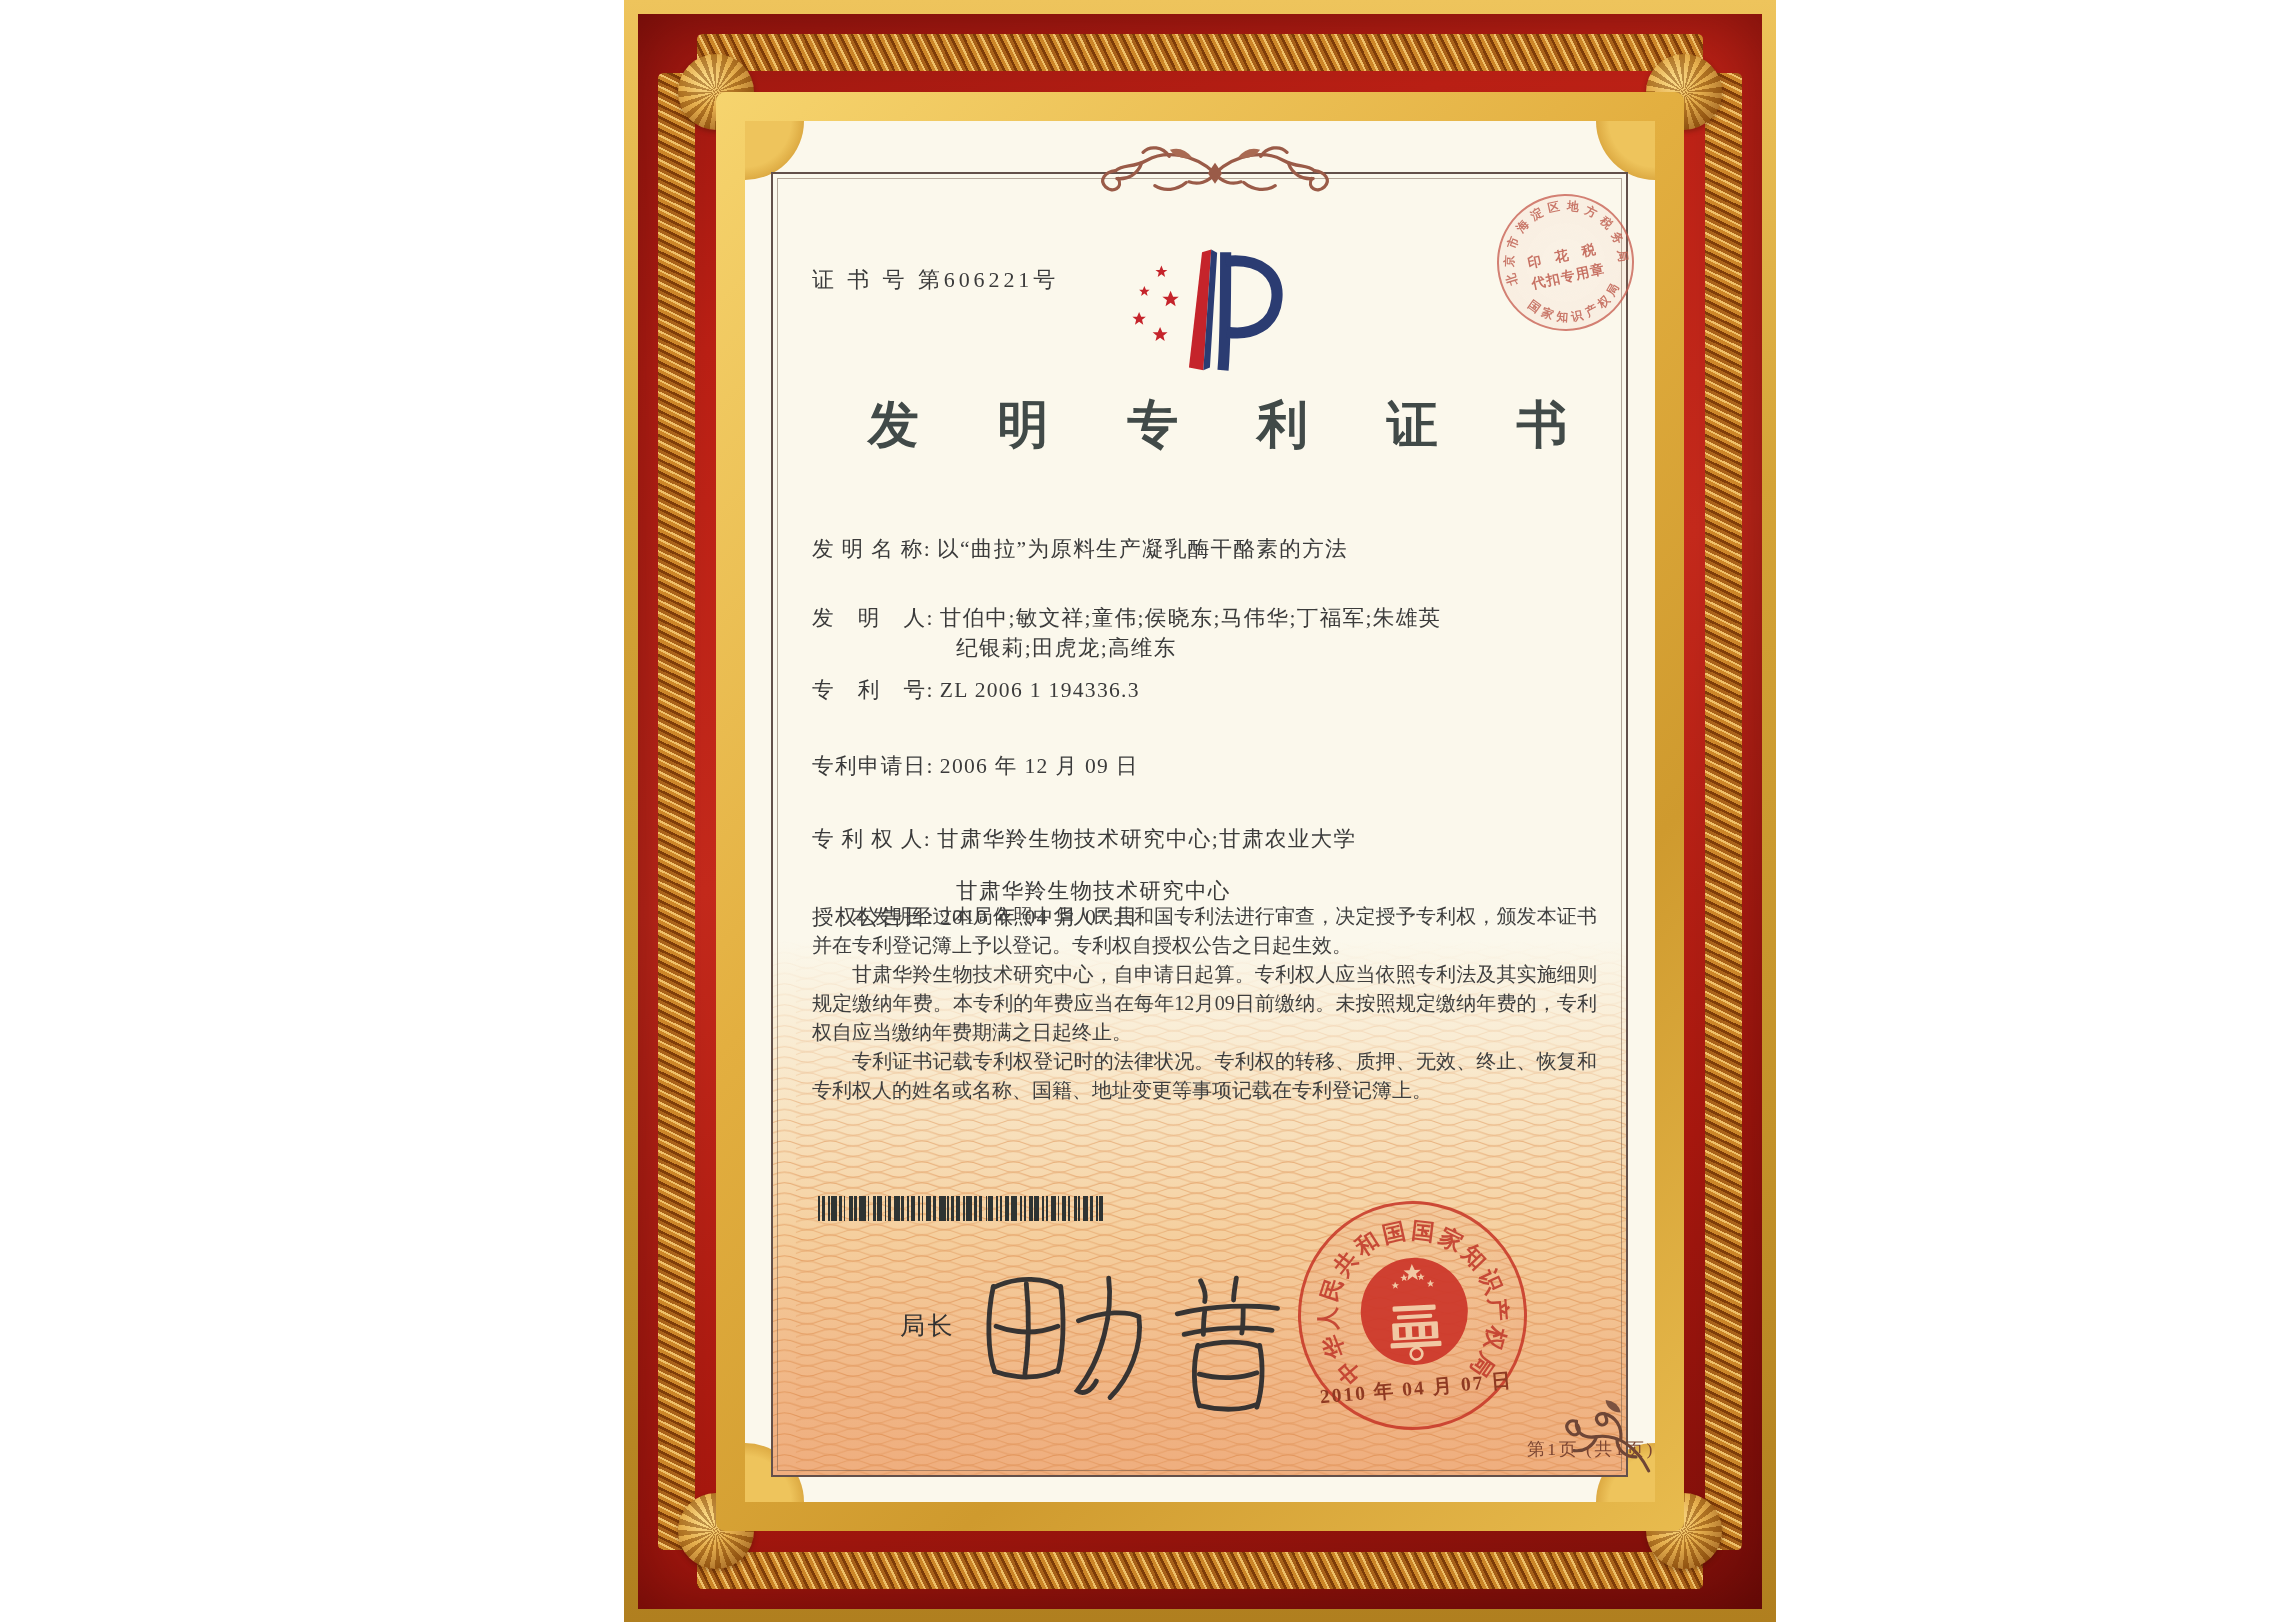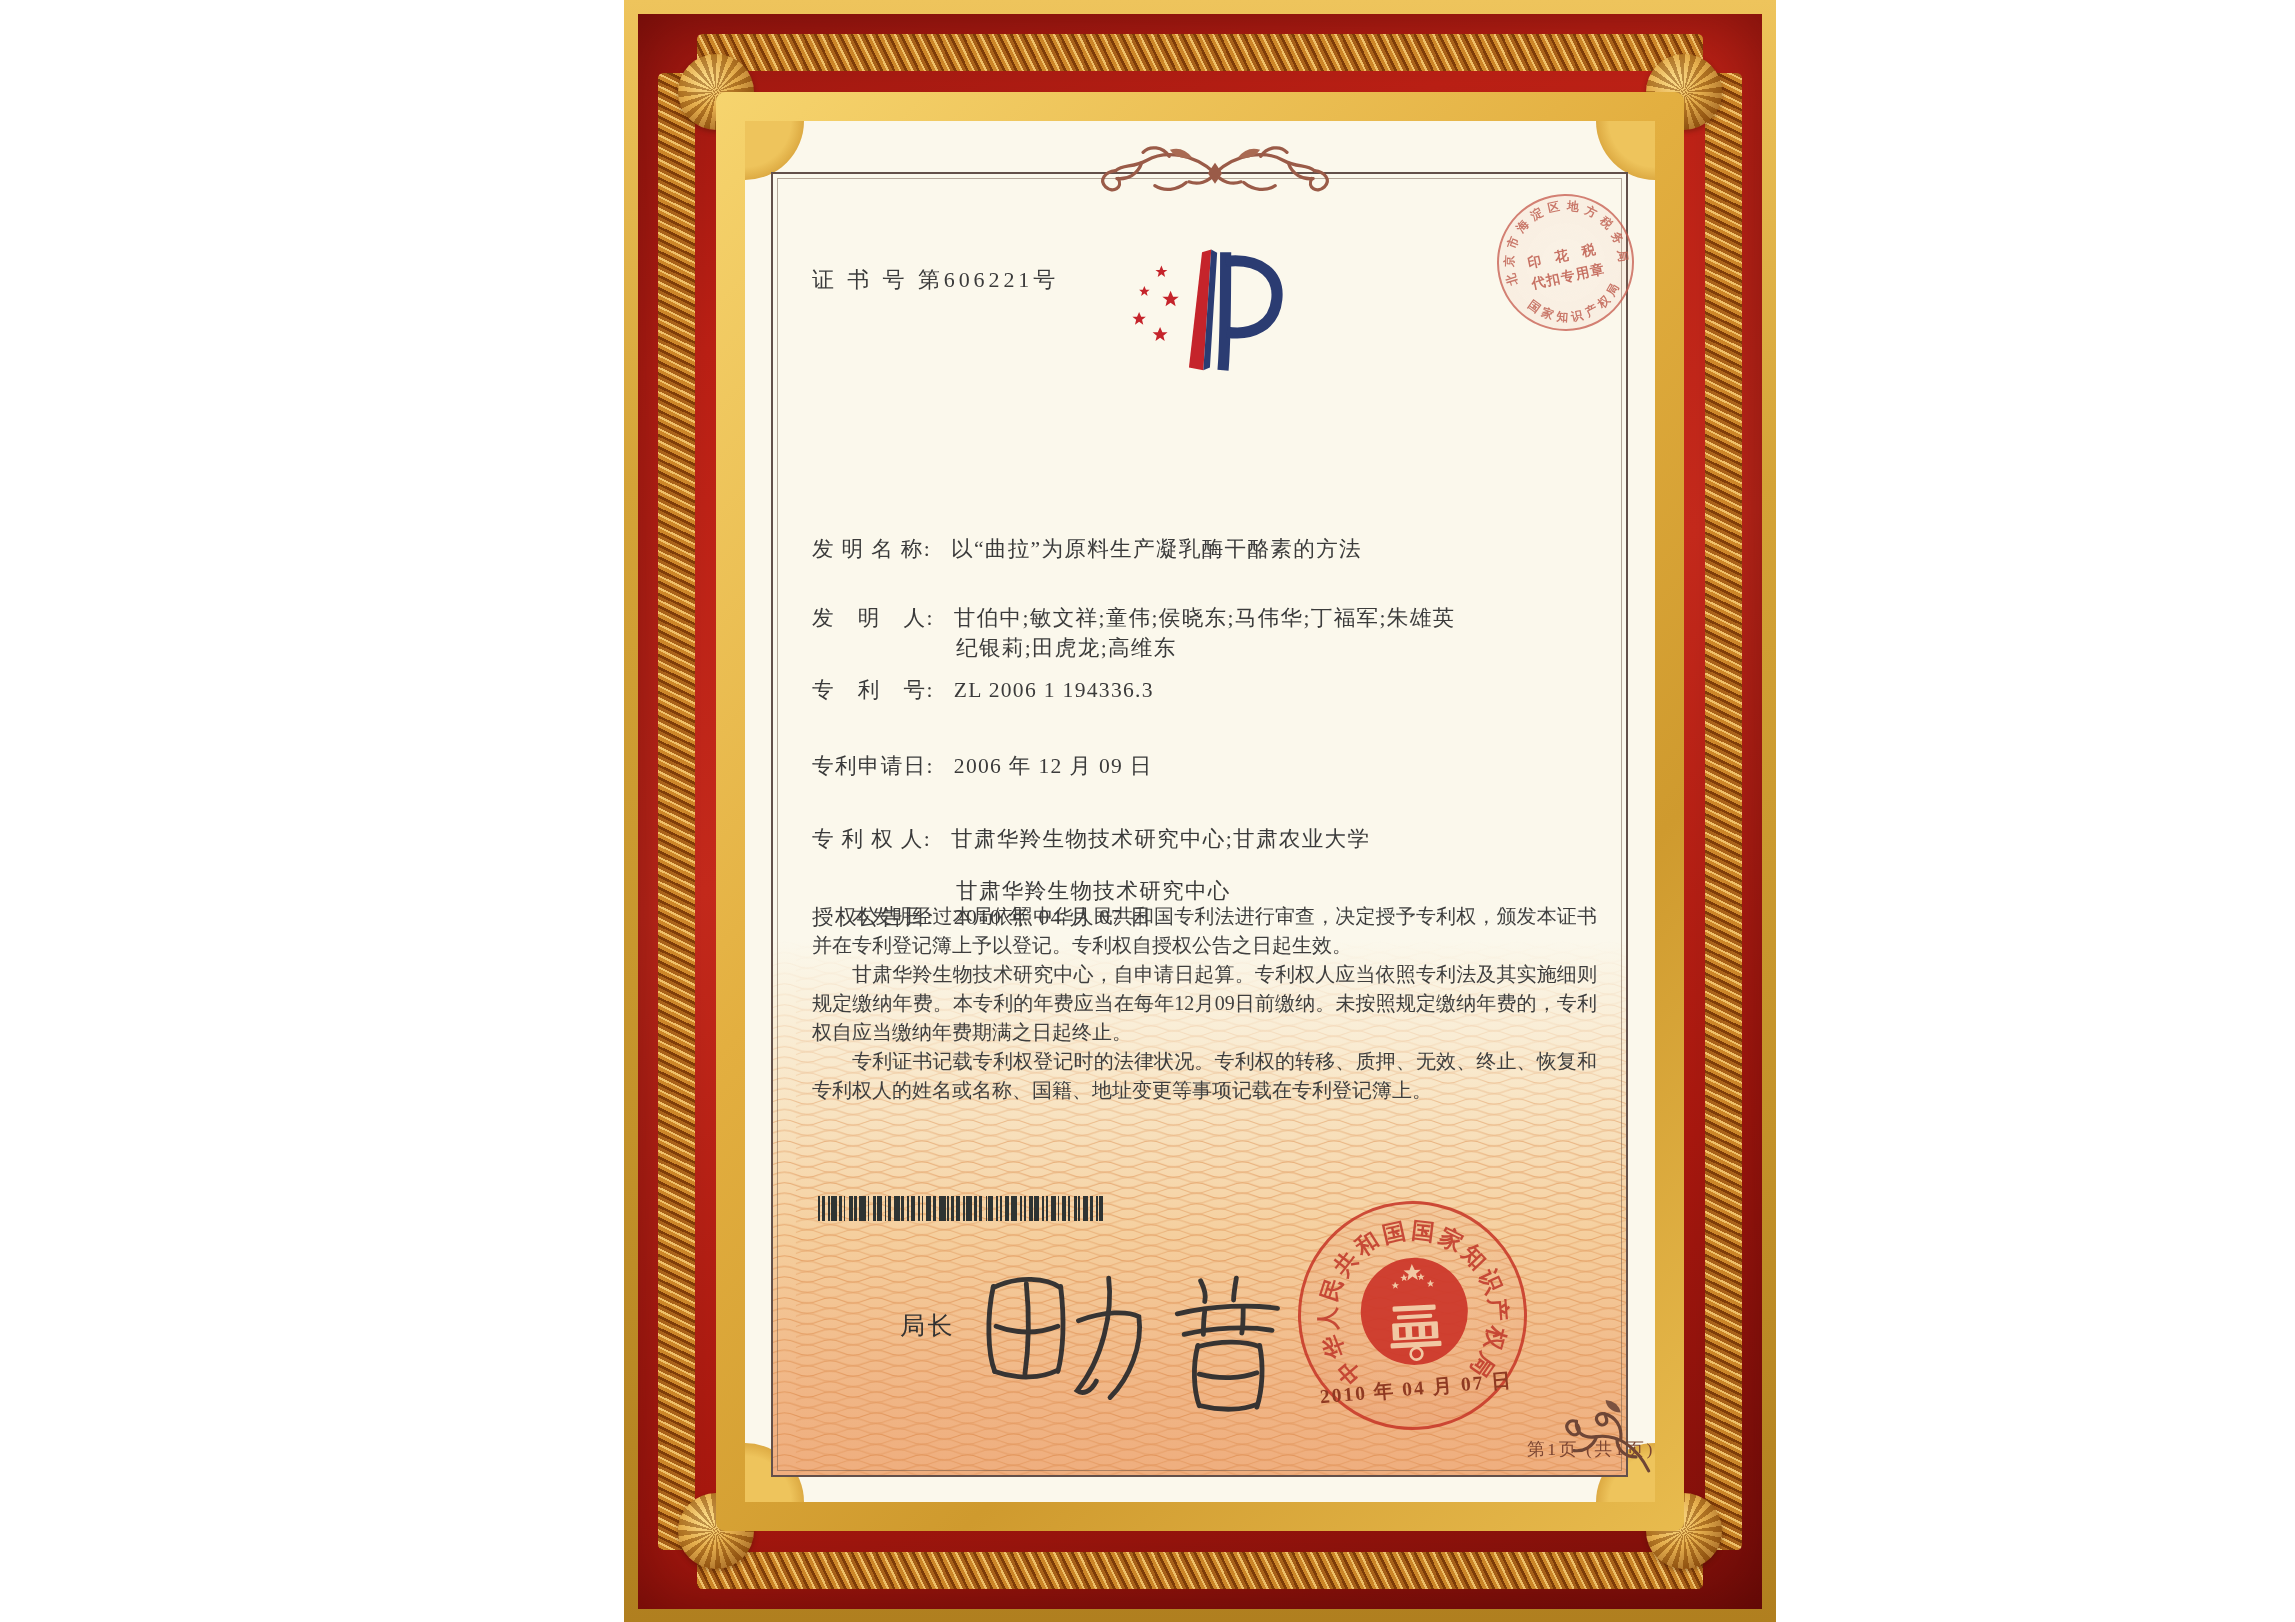--- a/index.html
+++ b/index.html
@@ -63,21 +63,21 @@
   }
   .orn-top{position:absolute;left:313px;top:5.2px;width:314px;height:92px;z-index:4;}
   .orn-corner{position:absolute;left:815px;top:1253px;width:95px;height:105px;z-index:4;}
   
   .content{position:absolute;inset:0;z-index:5;}
   .cert-no{position:absolute;left:67px;top:144px;font-size:22px;letter-spacing:3.9px;color:#3b3b3b;}
   .logo{position:absolute;left:381px;top:120px;width:177px;height:139px;}
   .title-row{position:absolute;left:0;top:270px;width:945px;text-align:center;}
   .title-row span{display:inline-block;font-size:51px;font-weight:600;color:#414a48;letter-spacing:33px;margin-right:-33px;}
   .field{position:absolute;left:67px;font-size:21.6px;color:#3b3b3b;letter-spacing:1.3px;white-space:nowrap;}
-  .field .val{margin-left:20px;}
+  .field .val{margin-left:6px;}
   .cont{position:absolute;left:211px;font-size:21.6px;color:#3b3b3b;letter-spacing:1.3px;white-space:nowrap;}
   .paras{position:absolute;left:67px;top:781px;width:785px;font-size:20px;line-height:29px;color:#3e3e3e;text-align:justify;}
   .paras p{margin:0;text-indent:2em;}
   .barcode{position:absolute;left:73px;top:1075px;width:313px;height:25px;white-space:nowrap;overflow:hidden;}
   .barcode i{display:inline-block;height:100%;background:#2f3433;vertical-align:top;}
   .sig-label{position:absolute;left:155px;top:1188px;font-size:25px;color:#333;letter-spacing:2.6px;}
   .sig{position:absolute;left:204px;top:1142px;width:366px;height:151px;}
   .footer{position:absolute;left:0;top:1316px;width:910px;text-align:right;font-size:17.7px;color:#7c4632;letter-spacing:2.6px;}
   
   .seal{
@@ -187,20 +187,23 @@
         <path d="M152 30 C207 24 234 52 230 88 C226 128 192 144 154 138" fill="none" stroke="#2b3c72" stroke-width="17"></path>
       </svg>
 
       <div class="tax-stamp">
         <span></span>
         <span></span>
         <div class="tax-c1">印 花 税</div>
         <div class="tax-c2">代扣专用章</div>
       <span class="ring-ch" style="transform: translate(-50%, -50%) rotate(-95deg) translateY(-56px);">北</span><span class="ring-ch" style="transform: translate(-50%, -50%) rotate(-76deg) translateY(-56px);">京</span><span class="ring-ch" style="transform: translate(-50%, -50%) rotate(-57deg) translateY(-56px);">市</span><span class="ring-ch" style="transform: translate(-50%, -50%) rotate(-38deg) translateY(-56px);">海</span><span class="ring-ch" style="transform: translate(-50%, -50%) rotate(-19deg) translateY(-56px);">淀</span><span class="ring-ch" style="transform: translate(-50%, -50%) rotate(0deg) translateY(-56px);">区</span><span class="ring-ch" style="transform: translate(-50%, -50%) rotate(19deg) translateY(-56px);">地</span><span class="ring-ch" style="transform: translate(-50%, -50%) rotate(38deg) translateY(-56px);">方</span><span class="ring-ch" style="transform: translate(-50%, -50%) rotate(57deg) translateY(-56px);">税</span><span class="ring-ch" style="transform: translate(-50%, -50%) rotate(76deg) translateY(-56px);">务</span><span class="ring-ch" style="transform: translate(-50%, -50%) rotate(95deg) translateY(-56px);">局</span><span class="ring-ch" style="transform: translate(-50%, -50%) rotate(228deg) translateY(-55px) rotate(180deg);">国</span><span class="ring-ch" style="transform: translate(-50%, -50%) rotate(212deg) translateY(-55px) rotate(180deg);">家</span><span class="ring-ch" style="transform: translate(-50%, -50%) rotate(196deg) translateY(-55px) rotate(180deg);">知</span><span class="ring-ch" style="transform: translate(-50%, -50%) rotate(180deg) translateY(-55px) rotate(180deg);">识</span><span class="ring-ch" style="transform: translate(-50%, -50%) rotate(164deg) translateY(-55px) rotate(180deg);">产</span><span class="ring-ch" style="transform: translate(-50%, -50%) rotate(148deg) translateY(-55px) rotate(180deg);">权</span><span class="ring-ch" style="transform: translate(-50%, -50%) rotate(132deg) translateY(-55px) rotate(180deg);">局</span></div>
 
+      <div class="title-row">
+        <span>发 明 专 利 证 书</span>
+      </div>
 
       <div class="field" style="top:413px">
         <span class="lab">发 明 名 称:</span><span class="val">以“曲拉”为原料生产凝乳酶干酪素的方法</span>
       </div>
       <div class="field" style="top:482px">
         <span class="lab">发　明　人:</span><span class="val">甘伯中;敏文祥;童伟;侯晓东;马伟华;丁福军;朱雄英</span>
       </div>
       <div class="cont" style="top:512px">纪银莉;田虎龙;高维东</div>
       <div class="field" style="top:554px">
         <span class="lab">专　利　号:</span><span class="val">ZL 2006 1 194336.3</span>

